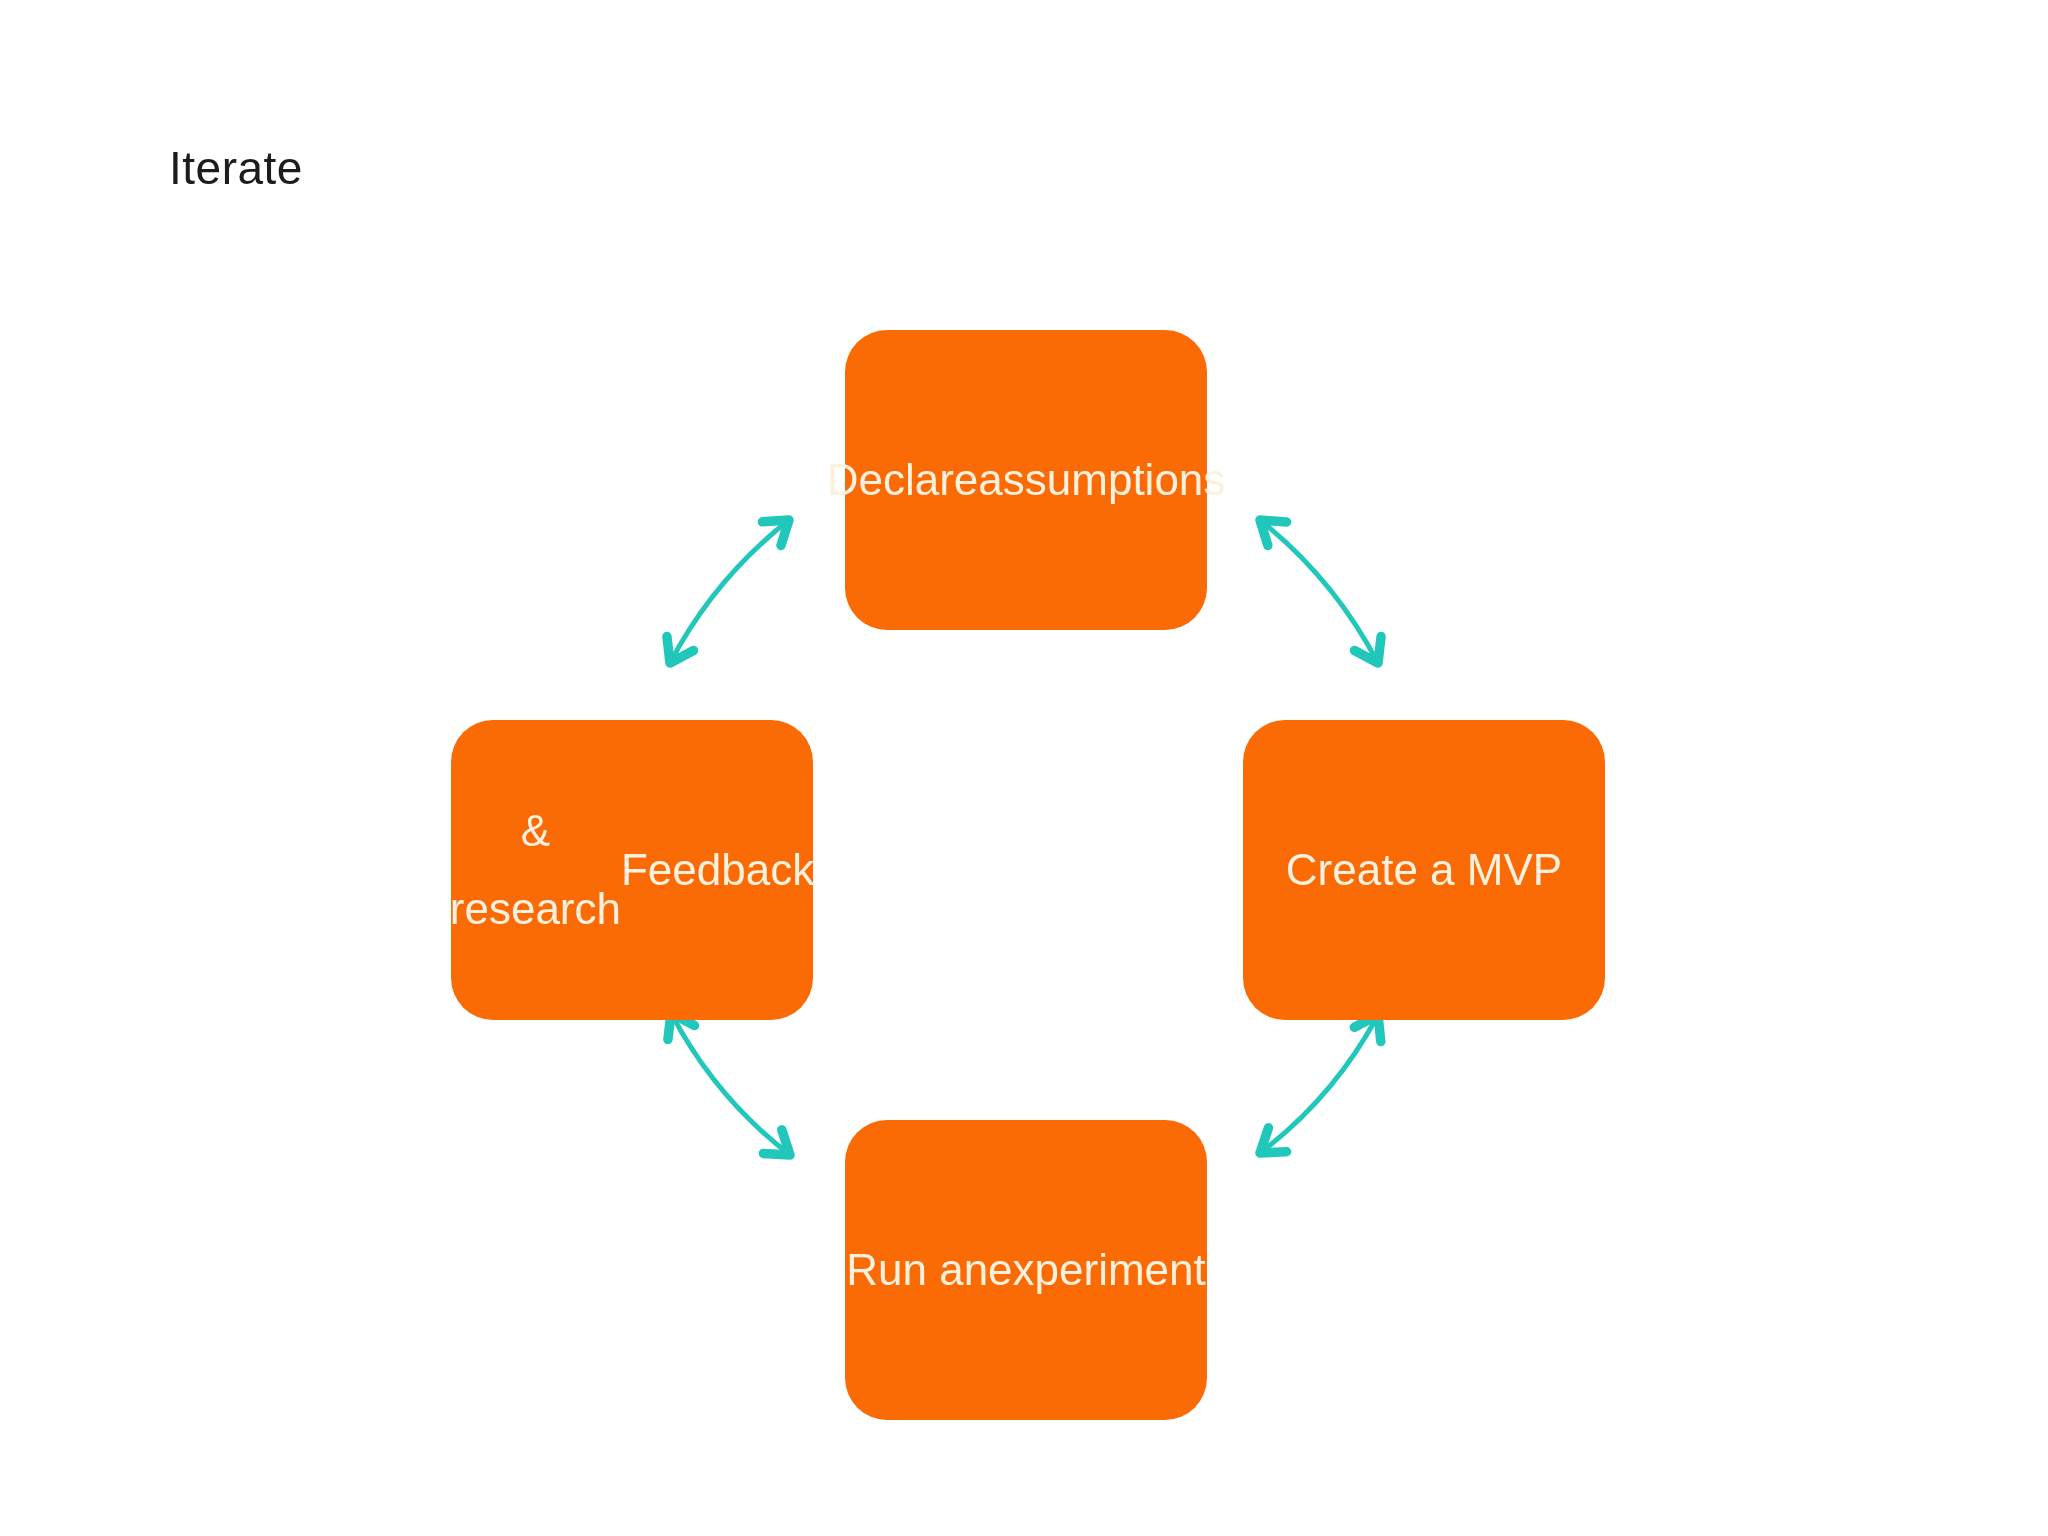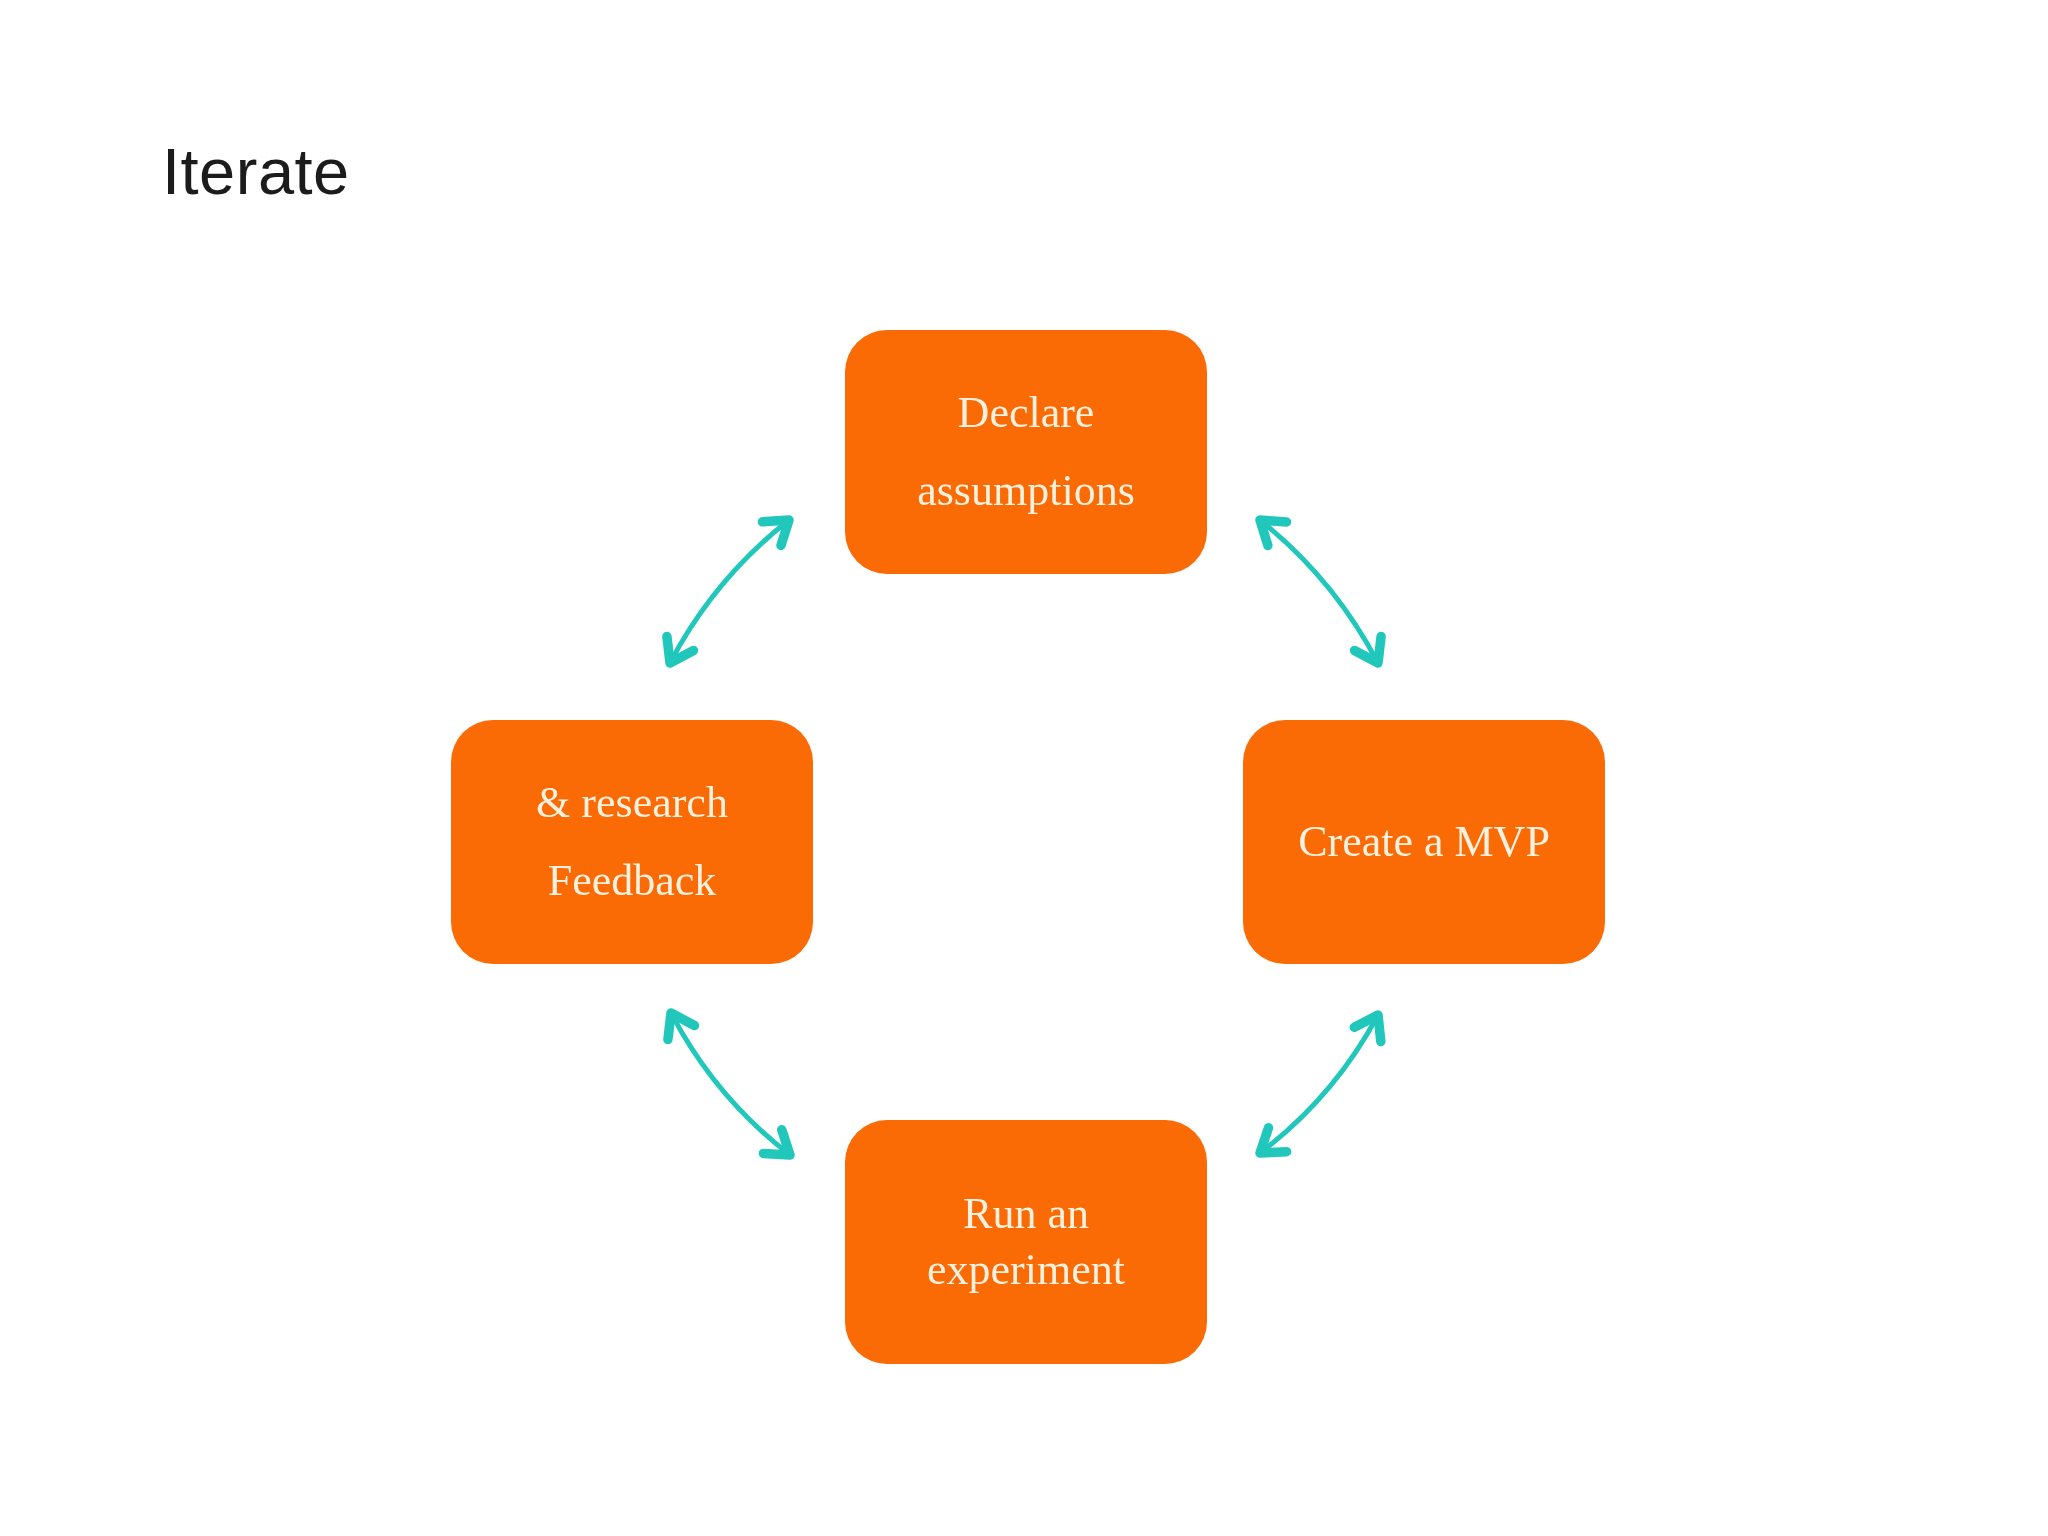--- a/index.html
+++ b/index.html
@@ -21,53 +21,51 @@
     position: relative;
     width: 2048px;
     height: 1536px;
     background: var(--background);
     overflow: hidden;
   }
   .title {
     position: absolute;
     left: 162px;
     top: 134px;
-    margin: 0;
-    font-size: 65px;
+    margin: 7px;
+    font-size: 46px;
     font-weight: 500;
     letter-spacing: 0.5px;
     color: var(--title-text);
   }
   .connectors {
     position: absolute;
     left: 0;
     top: 0;
     width: 2048px;
     height: 1536px;
   }
   .connectors path {
     stroke: var(--arrow);
     fill: none;
   }
   .node {
     position: absolute;
     width: 362px;
-    height: 244px;
+    height: 300px;
     background: var(--node-fill);
     border-radius: 42px;
     color: var(--node-text);
     display: flex;
-    flex-direction: column;
     align-items: center;
     justify-content: center;
     text-align: center;
     font-size: 44px;
     font-weight: 300;
     line-height: 78px;
-    font-family: Liberation Serif, serif;
   }
   .node .line { display: block; }
   .node-top    { left: 845px;  top: 330px;  }
   .node-right  { left: 1243px; top: 720px;  }
   .node-bottom { left: 845px;  top: 1120px; line-height: 56px; }
   .node-left   { left: 451px;  top: 720px;  }
 </style>
 </head>
 <body>
 

